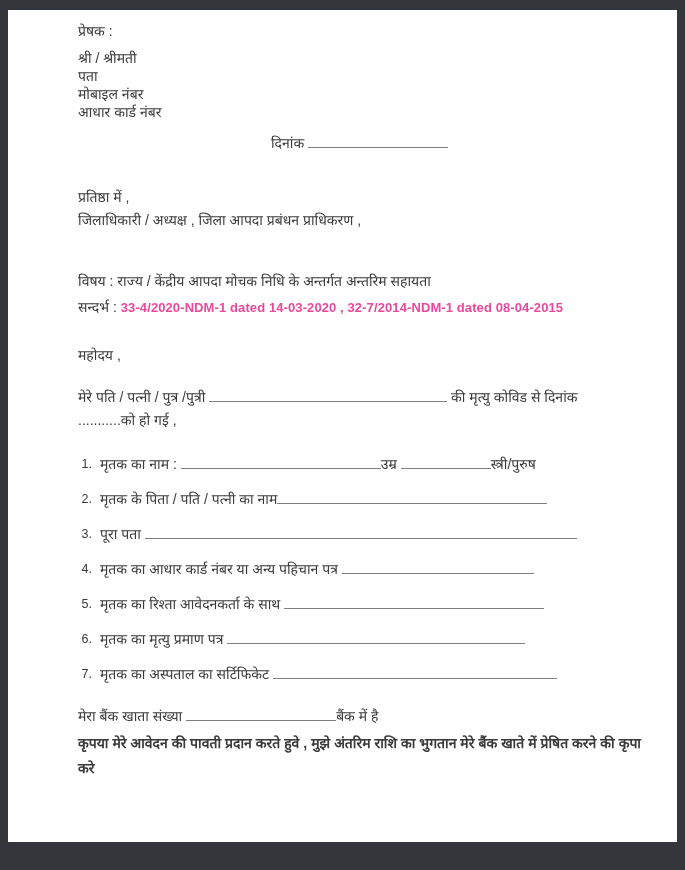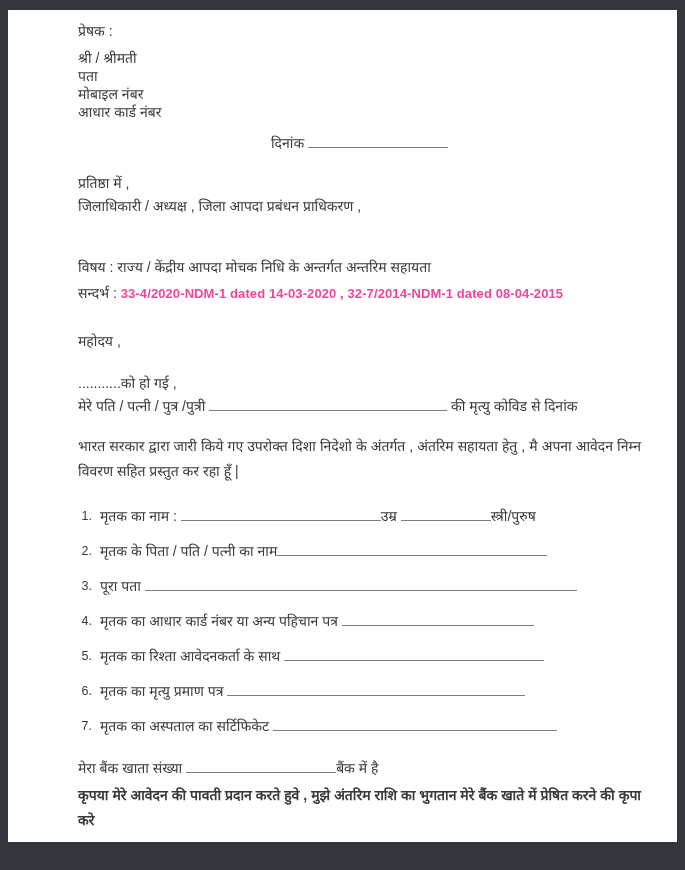--- a/index.html
+++ b/index.html
@@ -19,21 +19,21 @@
     background:#ffffff;
     box-sizing:border-box;
     padding:12px 36px 0 70px;
     color:#3a3a3a;
     font-size:14px;
     overflow:hidden;
   }
   .sender-block div { line-height:18px; }
   .sender-block .first { margin-bottom:9px; }
   .date-line { margin-top:12px;text-align:center; }
-  .salutation { margin-top:20px; }
+  .salutation { margin-top:34px; }
   .salutation div { line-height:23px; }
   .subject-block { margin-top:36px; }
   .subject-block > div { line-height:26px; }
   .ref-num { font-weight:600; font-size:13px; color:#ec4899; letter-spacing:0.1px; }
   .greeting { margin-top:24px; }
   .intro { margin-top:22px; }
   .intro div { line-height:23px; }
   .para { margin-top:16px; line-height:25px; text-align:justify; }
   .list { margin-top:22px; }
   .li { display:flex; margin-bottom:15px; line-height:20px; }
@@ -79,29 +79,28 @@
       </div>
       <div>
         <span>सन्दर्भ :</span>
         <span class="ref-num">33-4/2020-NDM-1 dated 14-03-2020 , 32-7/2014-NDM-1 dated 08-04-2015</span>
       </div>
     </div>
 
     <div class="greeting">महोदय ,</div>
 
     <div class="intro">
-      <div>...........को हो गई ,</div>
       <div>
         <span>मेरे पति / पत्नी / पुत्र /पुत्री</span>
         <span class="blank" style="width:238px"></span>
         <span>की मृत्यु कोविड से दिनांक</span>
       </div>
+      <div>...........को हो गई ,</div>
     </div>
 
-    <div class="para">भारत सरकार द्वारा जारी किये गए उपरोक्त दिशा निदेशो के अंतर्गत , अंतरिम सहायता हेतु , मै अपना आवेदन निम्न विवरण सहित प्रस्तुत कर रहा हूँ |</div>
 
     <div class="list">
 
       <div class="li">
         <span class="num">1.</span>
         <span class="li-body">
           <span>मृतक का नाम :</span>
           <span class="blank" style="width:200px"></span><span>उम्र</span>
           <span class="blank" style="width:90px"></span><span>स्त्री/पुरुष</span>
         </span>

